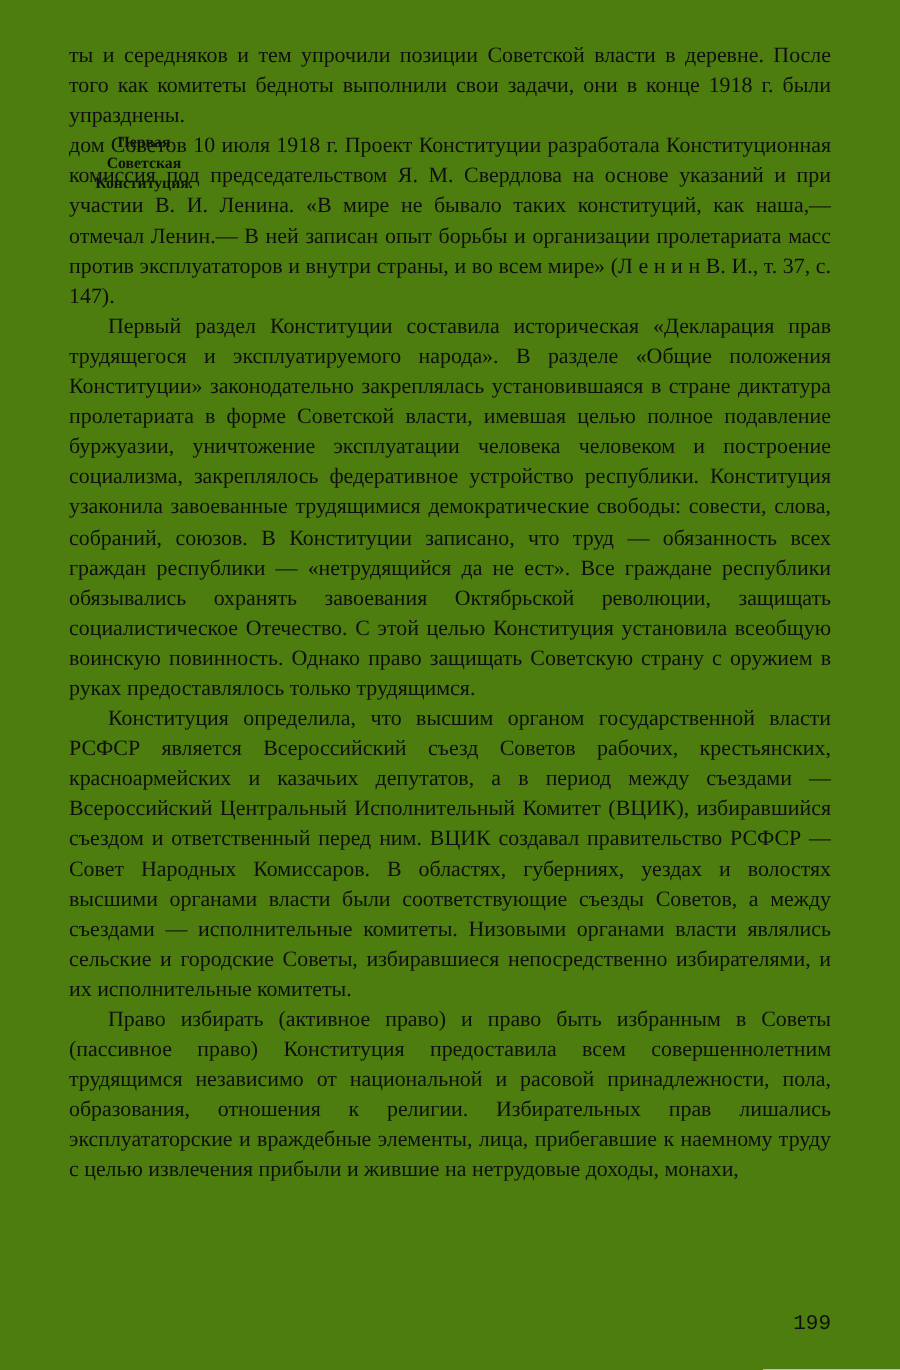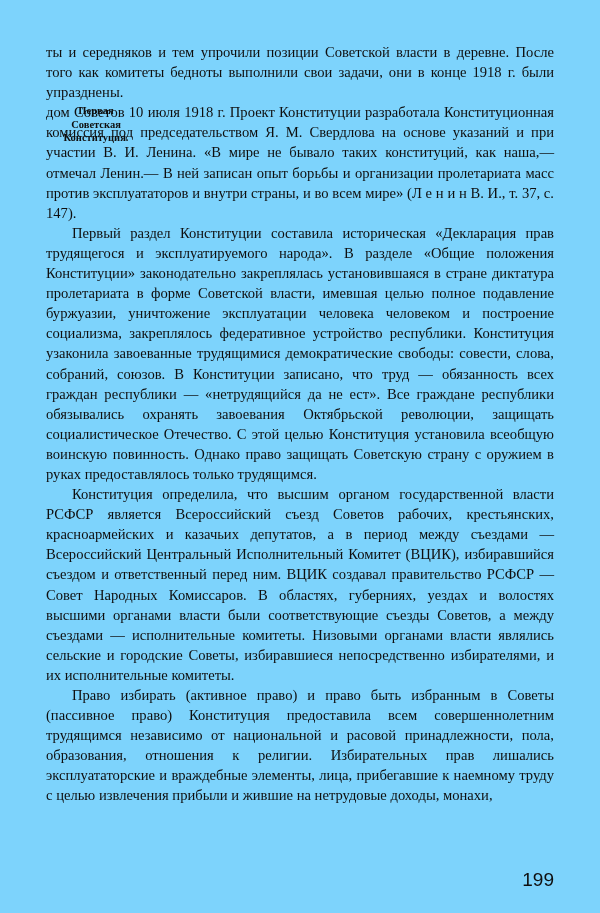--- a/index.html
+++ b/index.html
@@ -11,22 +11,22 @@
     width: 600px;
     height: 913px;
     font-family: "Liberation Serif", serif;
     color: #0f0f0f;
   }
   .page {
     position: relative;
     width: 600px;
     height: 913px;
     box-sizing: border-box;
-    padding: 42px 46px 20px 46px;
-    background: #7dd3fc;
+    padding: 27px 46px 20px 46px;
+    background: #4d7c0f;
   }
   .textblock {
     width: 508px;
     font-size: 14.6px;
     line-height: 20.1px;
     text-align: justify;
     text-justify: inter-word;
     hyphens: manual;
   }
   .para {
@@ -55,22 +55,22 @@
     margin-left: 118px;
     width: 390px;
   }
   .full-block {
     width: 508px;
   }
   .pagenum {
     position: absolute;
     right: 46px;
     bottom: 22px;
-    font-family: Liberation Sans, sans-serif;
-    font-size: 19px;
+    font-family: Liberation Mono, monospace;
+    font-size: 14px;
     color: #0f0f0f;
   }
 </style>
 </head>
 <body>
 
 <div class="page">
 
   <div class="textblock">
 

